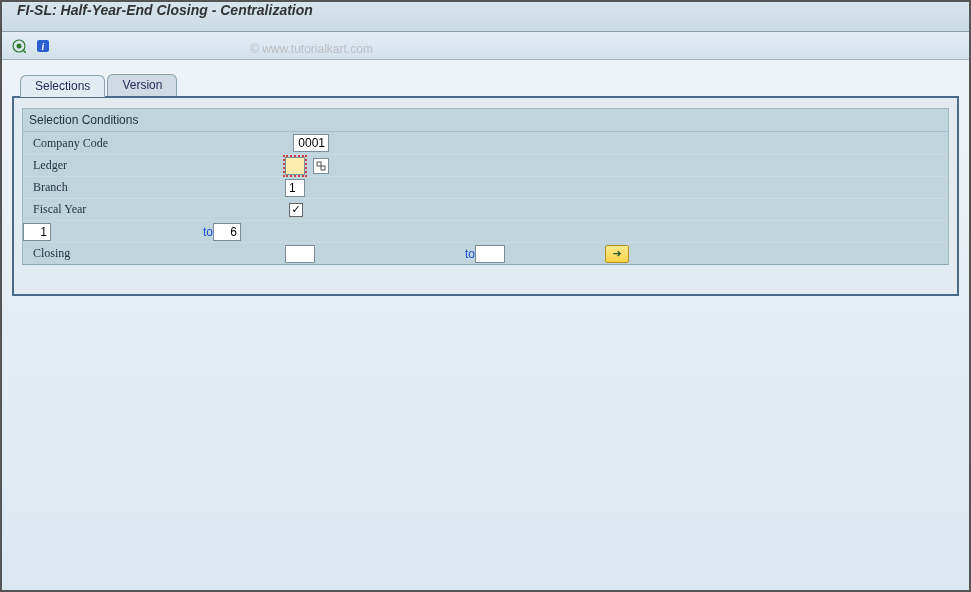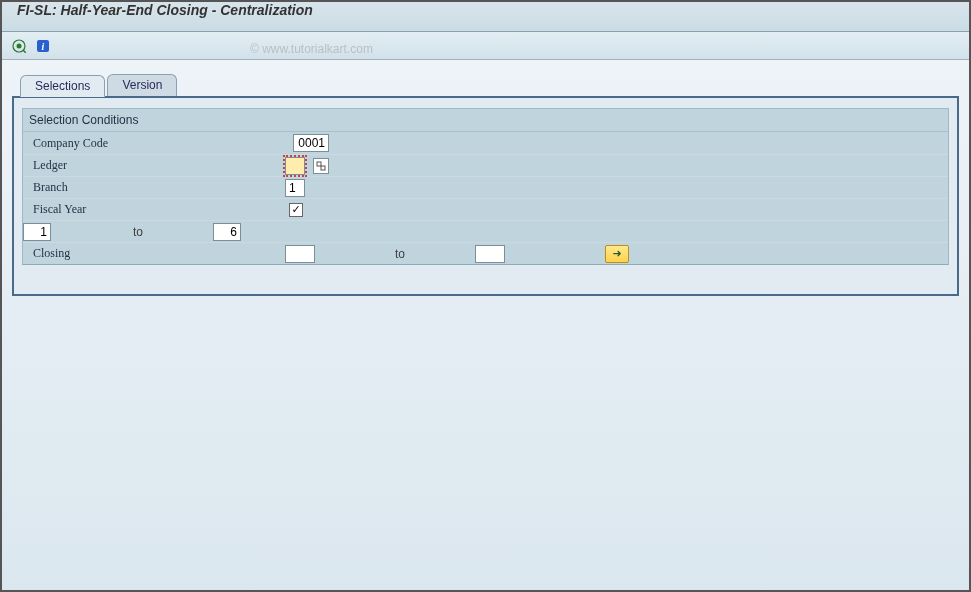--- a/index.html
+++ b/index.html
@@ -122,21 +122,22 @@
     }
     .input-col1 {
       width: 70px;
       display: flex;
       align-items: center;
       position: relative;
     }
     .to-col {
       width: 120px;
       padding-left: 40px;
-      color: #404040;
+      color: #1d4ed8;
+      text-align: right;
     }
     .input-col2 {
       width: 60px;
       display: flex;
       align-items: center;
     }
     .multisel-col {
       width: 120px;
       padding-left: 70px;
       display: flex;

